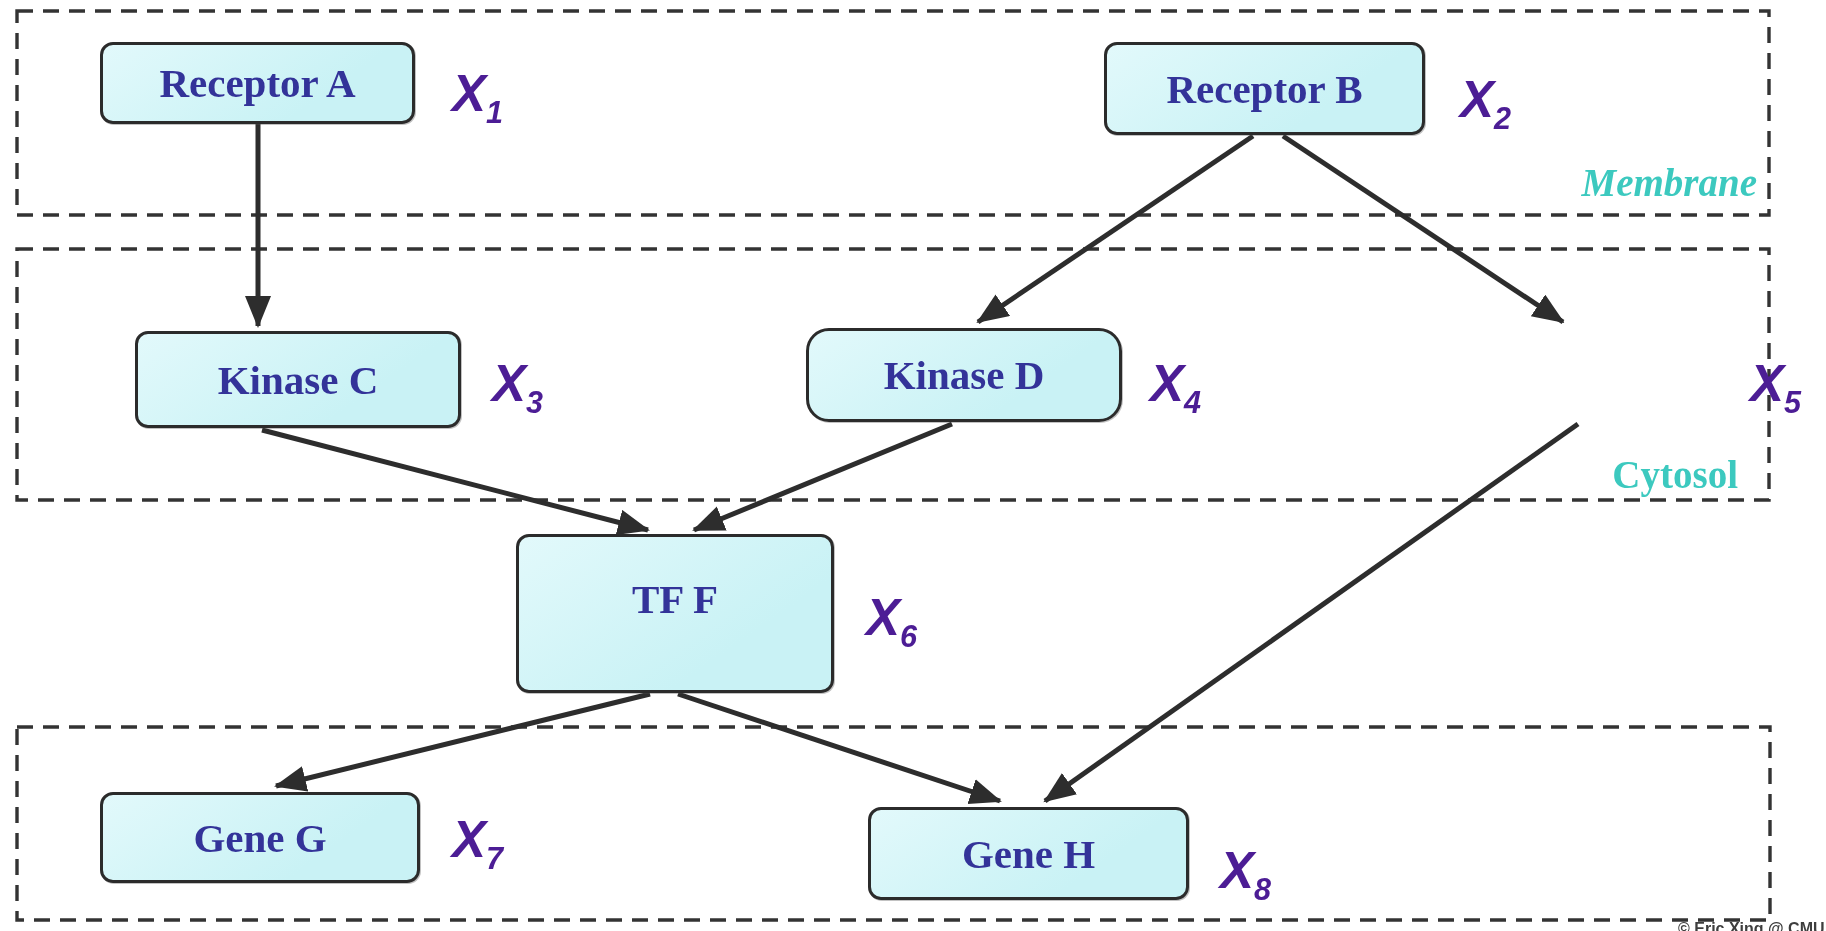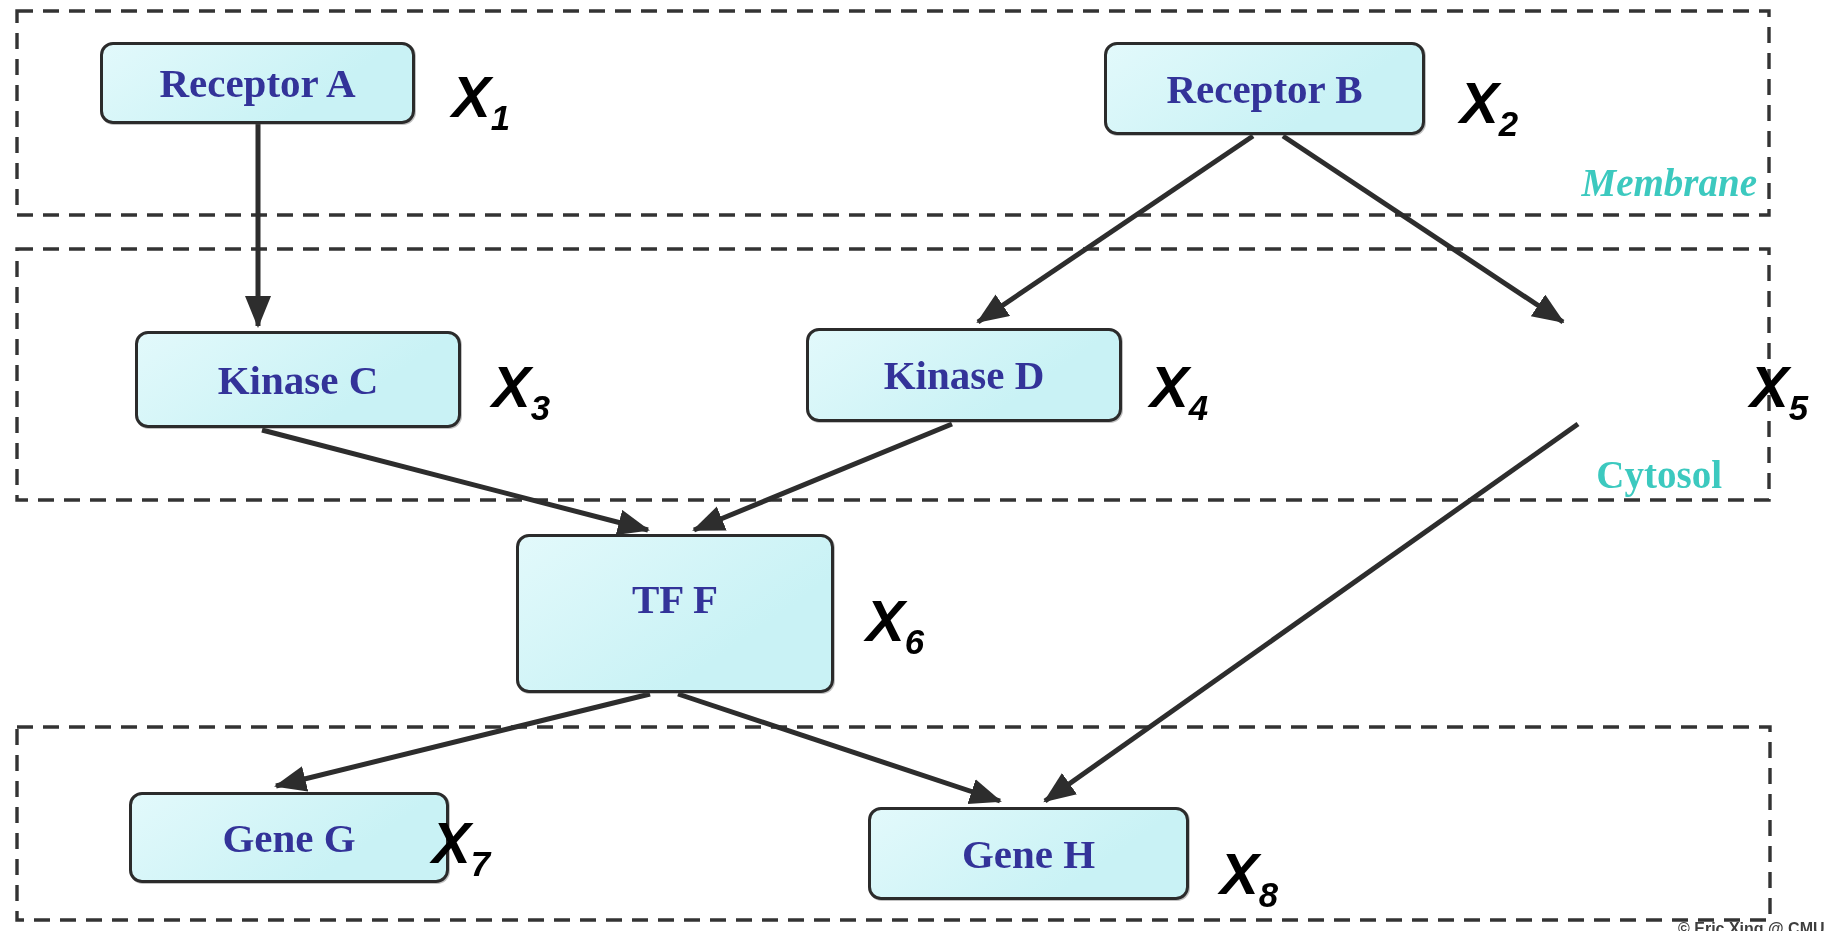--- a/index.html
+++ b/index.html
@@ -18,21 +18,21 @@
     display:flex;align-items:center;justify-content:center;
     font-weight:bold;font-size:41px;color:#333399;
     font-family:"Liberation Serif",serif;
     box-shadow:1px 1px 0 rgba(80,80,80,0.35);
   }
   .node.tall{align-items:flex-start;padding-top:38px;}
   .xvar{
     position:absolute;
     font-family:"Liberation Sans",sans-serif;
     font-style:italic;font-weight:bold;
-    font-size:58px;line-height:1;color:#000000;
+    font-size:51px;line-height:1;color:#4c1d95;
     white-space:nowrap;
     text-align:right;
   }
   .xvar sub{font-size:0.60em;line-height:0;vertical-align:-0.38em;}
   .region-label{
     position:absolute;
     font-family:"Liberation Serif",serif;
     font-weight:bold;font-size:39px;line-height:1;
     color:#3cc9bf;white-space:nowrap;
   }
@@ -63,48 +63,48 @@
     <line x1="1253" y1="136" x2="978" y2="322" stroke="#2d2d2d" stroke-width="5" marker-end="url(#ah)"></line>
     <line x1="1283" y1="136" x2="1563" y2="322" stroke="#2d2d2d" stroke-width="5" marker-end="url(#ah)"></line>
     <line x1="262" y1="430" x2="648" y2="530" stroke="#2d2d2d" stroke-width="5" marker-end="url(#ah)"></line>
     <line x1="952" y1="424" x2="694" y2="530" stroke="#2d2d2d" stroke-width="5" marker-end="url(#ah)"></line>
     <line x1="1578" y1="424" x2="1045" y2="801" stroke="#2d2d2d" stroke-width="5" marker-end="url(#ah)"></line>
     <line x1="650" y1="694" x2="276" y2="786" stroke="#2d2d2d" stroke-width="5" marker-end="url(#ah)"></line>
     <line x1="678" y1="694" x2="1000" y2="801" stroke="#2d2d2d" stroke-width="5" marker-end="url(#ah)"></line>
   </svg>
 
   <span class="region-label" style="right:69px;top:163px;font-style:italic;">Membrane</span>
-  <span class="region-label" style="right:104px;top:455px;">Cytosol</span>
+  <span class="region-label" style="right:88px;top:455px;">Cytosol</span>
 
   <div class="node" style="left:100px;top:42px;width:315px;height:82px;justify-content:center;">
     <span>Receptor A</span>
   </div>
   <div class="node" style="left:1104px;top:42px;width:321px;height:93px;">
     <span>Receptor B</span>
   </div>
   <div class="node" style="left:102px;top:331px;width:326px;height:97px;margin-left:33px;">
     <span>Kinase C</span>
   </div>
-  <div class="node" style="left:806px;top:328px;width:316px;height:94px;">
+  <div class="node" style="left:806px;top:328px;width:316px;height:94px;border-radius:23px;">
     <span>Kinase D</span>
   </div>
   <div class="node tall" style="left:516px;top:534px;width:318px;height:159px;">
     <span>TF F</span>
   </div>
-  <div class="node" style="left:100px;top:792px;width:320px;height:91px;margin-left:29px;">
+  <div class="node" style="left:100px;top:792px;width:320px;height:91px;">
     <span>Gene G</span>
   </div>
   <div class="node" style="left:868px;top:807px;width:321px;height:93px;">
     <span>Gene H</span>
   </div>
 
   <span class="xvar" style="left:452px;top:68px;"><span>X</span><sub>1</sub></span>
   <span class="xvar" style="left:1460px;top:74px;"><span>X</span><sub>2</sub></span>
   <span class="xvar" style="left:452px;top:358px;margin-left:40px;"><span>X</span><sub>3</sub></span>
   <span class="xvar" style="left:1150px;top:358px;"><span>X</span><sub>4</sub></span>
   <span class="xvar" style="left:1750px;top:358px;"><span>X</span><sub>5</sub></span>
   <span class="xvar" style="left:866px;top:592px;"><span>X</span><sub>6</sub></span>
-  <span class="xvar" style="left:432px;top:814px;"><span>X</span><sub>7</sub></span>
+  <span class="xvar" style="left:452px;top:814px;"><span>X</span><sub>7</sub></span>
   <span class="xvar" style="left:1220px;top:845px;"><span>X</span><sub>8</sub></span>
 
   <span class="credit">© Eric Xing @ CMU</span>
 
 </div>
 
 </body></html>

